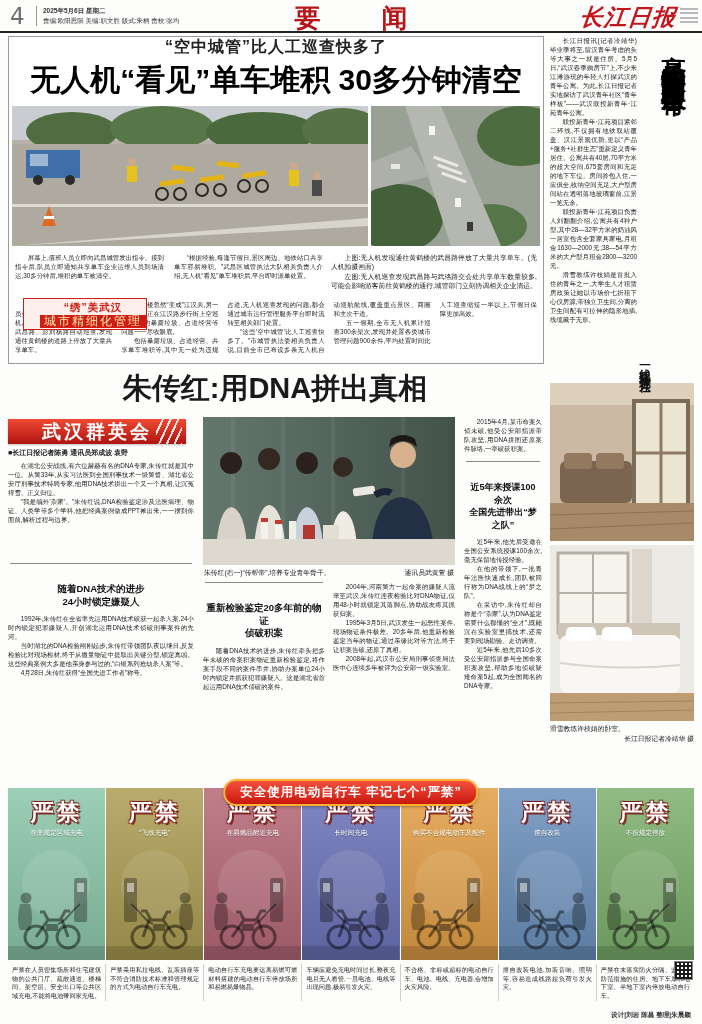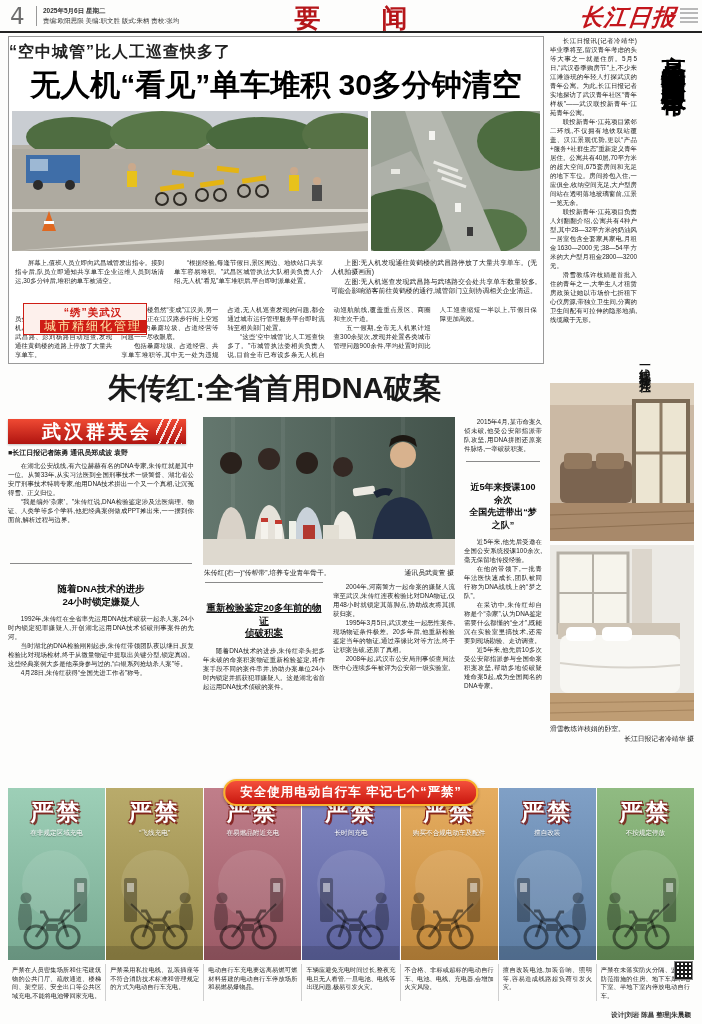--- a/index.html
+++ b/index.html
@@ -19,21 +19,21 @@
   .mast-fine{position:absolute;right:4px;top:5px;width:18px;}
   .mast-fine i{display:block;height:2px;margin:2.5px 0;background:#b9b9b9;}
   
   .copy{font-size:6.4px;line-height:9px;text-align:justify;color:#1c1c1c;overflow:hidden;}
   .copy p{margin:0;text-indent:2em;}
   .subhead{font-size:9.5px;line-height:12.5px;font-weight:800;text-align:center;color:#111;
            border-top:1px solid #8a8a8a;padding-top:19px;margin:6px 2px;}
   .subhead p{margin:0;text-indent:0;}
   
   .topbox{position:absolute;left:8px;top:36px;width:534px;height:326px;border:1px solid #9a9a9a;background:#fff;}
-  .kicker1{margin-top:5px;text-align:left;font-size:16px;font-weight:600;color:#222;letter-spacing:1px;}
+  .kicker1{text-align:center;font-size:16px;font-weight:600;color:#222;letter-spacing:1px;}
   .head1{margin-top:2px;text-align:center;font-size:30px;font-weight:900;color:#000;letter-spacing:0;}
   .photo-row{display:flex;gap:3px;margin:5px 3px 0 3px;height:140px;}
   .ph{overflow:hidden;background:#cfcfcb;}
   .ph svg{display:block;}
   .low{position:relative;height:116px;margin-top:4px;}
   .textA{position:absolute;left:6px;top:3px;width:308px;height:44px;column-count:2;column-gap:10px;}
   .capblock{position:absolute;left:322px;top:3px;width:206px;height:46px;font-size:6.8px;line-height:9.3px;
             text-align:justify;overflow:hidden;}
   .capblock p{margin:0;text-indent:2em;}
   .textB{position:absolute;left:6px;top:50px;width:522px;height:62px;column-count:5;column-gap:9px;}
@@ -203,21 +203,21 @@
           <p>长江日报讯(记者陶常宁 通讯员金辉)5月5日上午10时,一架无人机从黄鹤楼附近起飞,“空中城管”沿武昌路、彭刘杨路自动巡查,发现通往黄鹤楼的道路上停放了大量共享单车。</p>
           <p>黄鹤楼忽然“变成”江汉关,另一架无人机正在江汉路步行街上空巡查,沿途的暴露垃圾、占道经营等问题一一尽收眼底。</p>
           <p>包括暴露垃圾、占道经营、共享单车堆积等,其中无一处为违规占道,无人机巡查发现的问题,都会通过城市运行管理服务平台即时流转至相关部门处置。</p>
           <p>“这些‘空中城管’比人工巡查快多了。”市城管执法委相关负责人说,目前全市已布设多条无人机自动巡航航线,覆盖重点景区、商圈和主次干道。</p>
           <p>五一假期,全市无人机累计巡查300余架次,发现并处置各类城市管理问题900余件,平均处置时间比人工巡查缩短一半以上,节假日保障更加高效。</p>
         </div>
     </div>
   </div>
 
   <div class="dna">
-    <div class="head2">朱传红:全省首用DNA破案</div>
+    <div class="head2">朱传红:用DNA拼出真相</div>
     <div class="dna-row">
       <div class="colA">
         <div class="badge-qyh">武汉群英会</div>
         <div class="byline">■长江日报记者陈勇 通讯员郑成波 袁野</div>
         <div class="copy" style="height:96px;">
             <p>在湖北公安战线,有六位赫赫有名的DNA专家,朱传红就是其中一位。从警33年,从实习法医到全国刑事技术一级警督、湖北省公安厅刑事技术特聘专家,他用DNA技术拼出一个又一个真相,让沉冤得雪、正义归位。</p>
             <p>“我是编外‘杂家’。”朱传红说,DNA检验鉴定涉及法医病理、物证、人类学等多个学科,他把经典案例做成PPT摊出来,一一摆到你面前,解析过程与边界。</p>
           </div>
         <div class="subhead">
             <p>随着DNA技术的进步</p>
@@ -276,21 +276,21 @@
               <rect x="120" y="108" width="16" height="14" fill="#e3dfd4"></rect>
             </g>
           </svg>
         </div>
         <div class="dna-cap">
           <span>朱传红(右一)“传帮带”,培养专业青年骨干。</span>
           <span>通讯员武黄萱 摄</span>
         </div>
         <div class="subrow">
           <div class="subcol">
-            <div class="subhead" style="margin-top:0;text-decoration:underline;">
+            <div class="subhead" style="margin-top:0;">
                 <p>重新检验鉴定20多年前的物证</p>
                 <p>侦破积案</p>
               </div>
             <div class="copy" style="height:120px;">
                 <p>随着DNA技术的进步,朱传红牵头把多年未破的命案积案物证重新检验鉴定,将作案手段不同的案件串并,协助办案单位24小时内锁定并抓获犯罪嫌疑人。这是湖北省首起运用DNA技术侦破的案件。</p>
               </div>
           </div>
           <div class="subcol">
             <div class="copy" style="height:168px;">
                 <p>2004年,河南警方一起命案的嫌疑人流窜至武汉,朱传红连夜检验比对DNA物证,仅用48小时就锁定其落脚点,协助战友将其抓获归案。</p>

